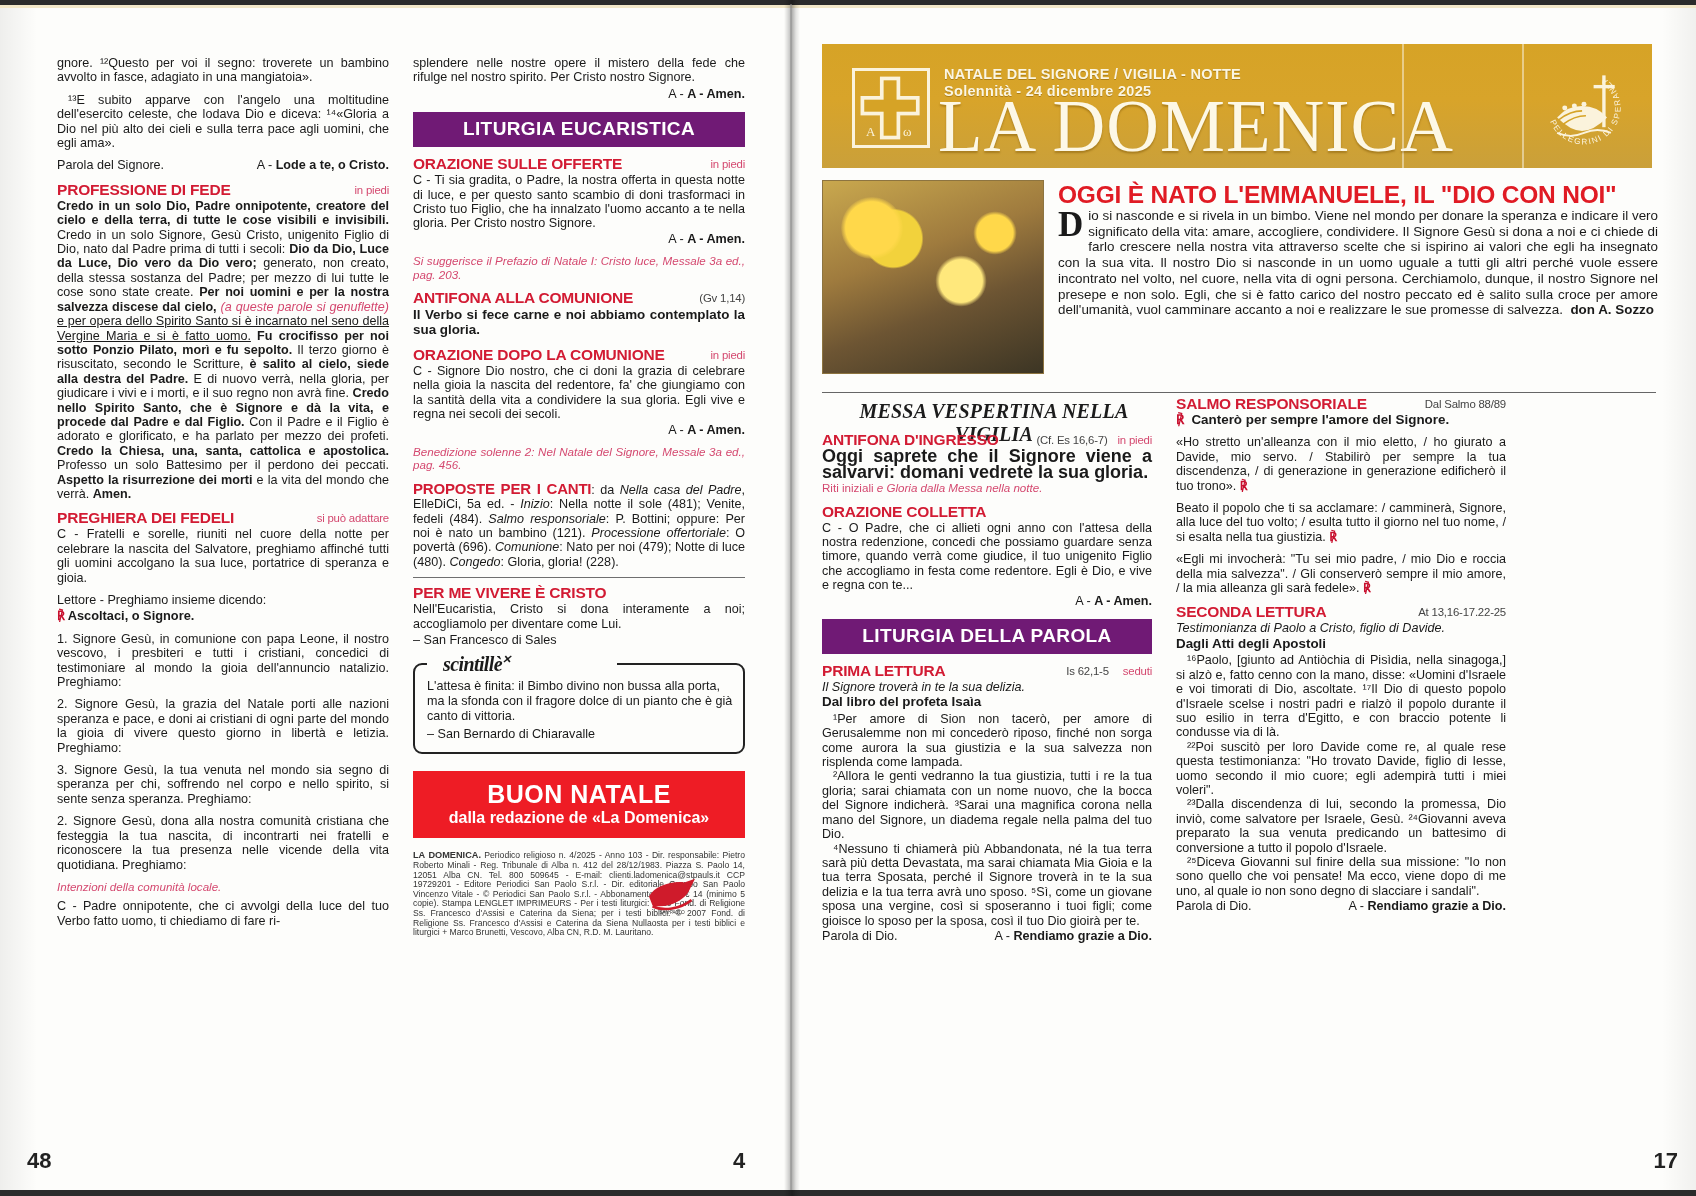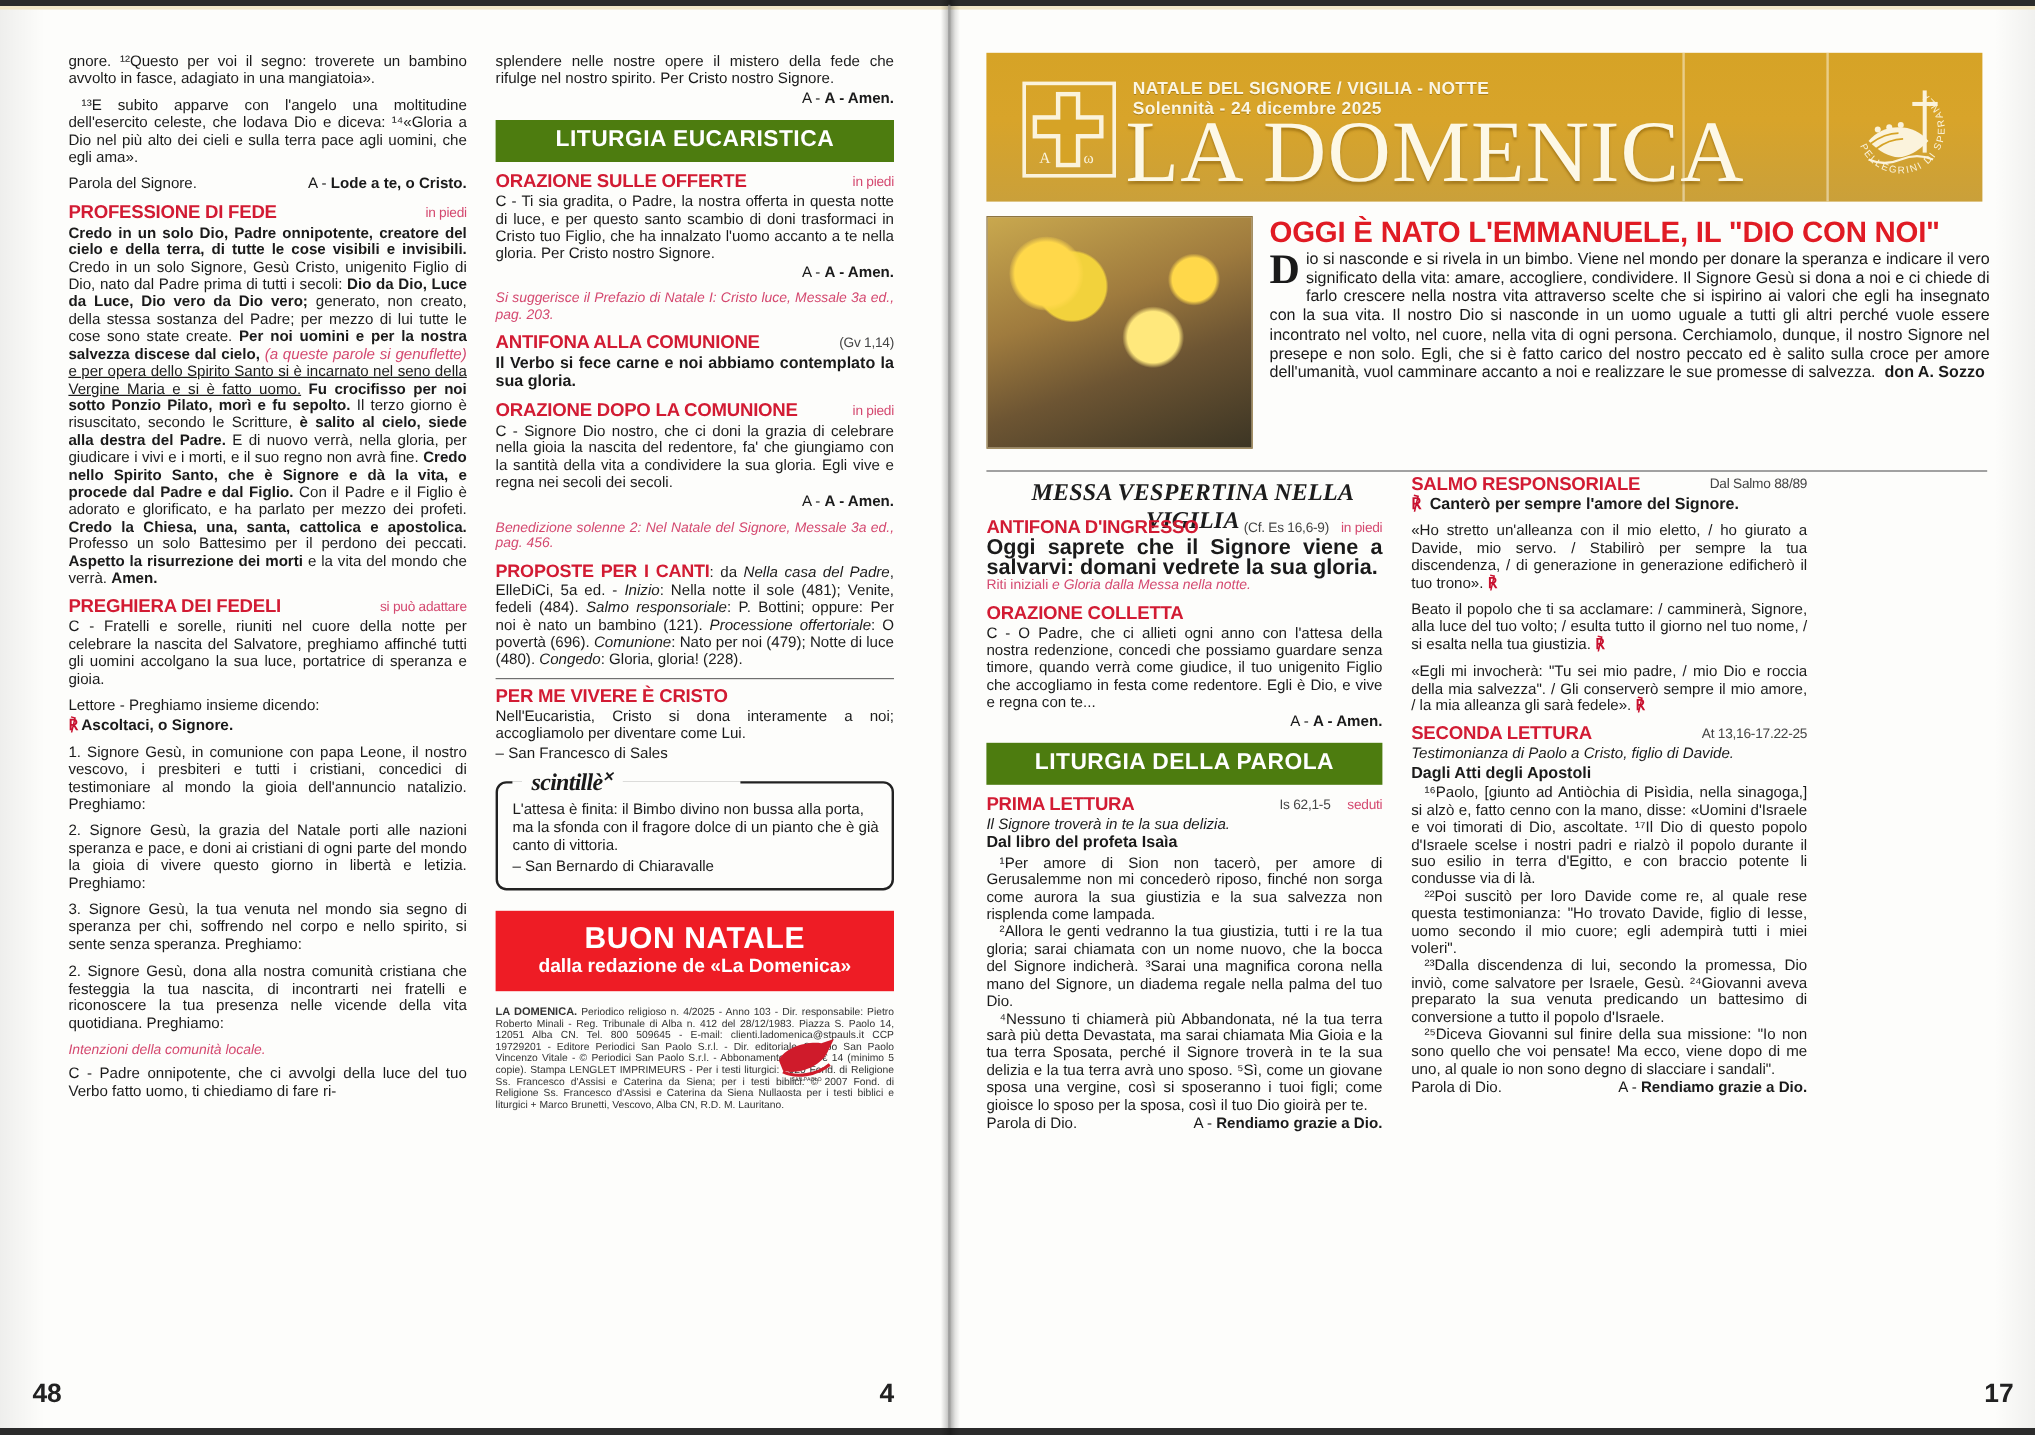--- a/index.html
+++ b/index.html
@@ -25,34 +25,34 @@
   .scan-edge.bot{bottom:0;height:6px;}
   .scan-edge.top2{top:5px;height:3px;background:#f2e7c8;}
   
   #gutter{
     position:absolute; top:0; bottom:0; left:784px; width:16px;
     background:linear-gradient(90deg,rgba(0,0,0,0.0),rgba(0,0,0,0.14),rgba(0,0,0,0.30),rgba(0,0,0,0.10),rgba(0,0,0,0));
   }
   #gutter-line{position:absolute;top:4px;bottom:6px;left:790px;width:2px;background:#8a8a8a;opacity:.55;}
 
   
-  .col { position:absolute; }
+  .col { position:absolute;margin-top:12px; }
   p, .para { font-size:12.6px; line-height:14.4px; text-align:justify; margin-bottom:0; }
   .para { margin-bottom:8px; }
   .ind { text-indent:11px; }
   .b { font-weight:bold; }
   .i { font-style:italic; }
   .rd-head{
     color:#d21b33; font-weight:bold; font-size:15.5px; letter-spacing:-0.2px;
     font-stretch:condensed; margin:9px 0 1px 0; line-height:16px;
   }
   .rd-head .rt{ float:right; font-weight:normal; font-size:11.4px; color:#444; font-stretch:normal;}
   .rd-head .rt.pk{ color:#d4486f; font-style:normal;}
   .redbar{
-    background:#4d7c0f; color:#fff; text-align:center; font-weight:bold;
+    background:#701a75; color:#fff; text-align:center; font-weight:bold;
     font-size:19px; letter-spacing:0.4px; padding:6px 4px 7px; margin:11px 0 9px;
     font-stretch:condensed;
   }
   .rubric{ color:#d4486f; font-size:11.6px; line-height:13.4px; font-style:italic; }
   .rubric .up{ font-style:normal; }
   .resp{ font-weight:bold; font-size:12.8px; }
   .Rsym{ color:#c8102e; font-weight:bold; font-family:"Liberation Serif", serif; }
   .hr{ border:0; border-top:1px solid #6f6f6f; margin:8px 0 7px; }
 
   
@@ -307,21 +307,21 @@
   <div class="edit-body">
     <span class="dropcap">D</span><span>io si nasconde e si rivela in un bimbo. Viene nel mondo per donare la speranza e indicare il vero significato della vita: amare, accogliere, condividere. Il Signore Gesù si dona a noi e ci chiede di farlo crescere nella nostra vita attraverso scelte che si ispirino ai valori che egli ha insegnato con la sua vita. Il nostro Dio si nasconde in un uomo uguale a tutti gli altri perché vuole essere incontrato nel volto, nel cuore, nella vita di ogni persona. Cerchiamolo, dunque, il nostro Signore nel presepe e non solo. Egli, che si è fatto carico del nostro peccato ed è salito sulla croce per amore dell'umanità, vuol camminare accanto a noi e realizzare le sue promesse di salvezza.</span>&nbsp;&nbsp;<b class="edit-sign">don A. Sozzo</b>
   </div>
 
   <div class="rule-full"></div>
   <div class="mass-title">MESSA VESPERTINA NELLA VIGILIA</div>
 
   <div id="colR1">
     <div class="rd-head" style="margin-top:0">
       <span class="rt pk i">in piedi</span>
-      <span class="rt" style="margin-right:10px">(Cf. Es 16,6-9)</span>
+      <span class="rt" style="margin-right:10px">(Cf. Es 16,6-7)</span>
       <span>ANTIFONA D'INGRESSO</span>
     </div>
     <p class="para b" style="font-size:18px;line-height:15.6px;margin-bottom:1px">Oggi saprete che il Signore viene a salvarvi: domani vedrete la sua gloria.</p>
     <p class="para rubric">
       <span class="up">Riti iniziali</span><span class="i"> e Gloria </span><span class="i">dalla Messa nella notte.</span>
     </p>
 
     <div class="rd-head">ORAZIONE COLLETTA</div>
     <p class="para" style="margin-bottom:1px">C - O Padre, che ci allieti ogni anno con l'attesa della nostra redenzione, concedi che possiamo guardare senza timore, quando verrà come giudice, il tuo unigenito Figlio che accogliamo in festa come redentore. Egli è Dio, e vive e regna con te...</p>
     <p class="para" style="text-align:right">A - <b>A - Amen.</b></p>

